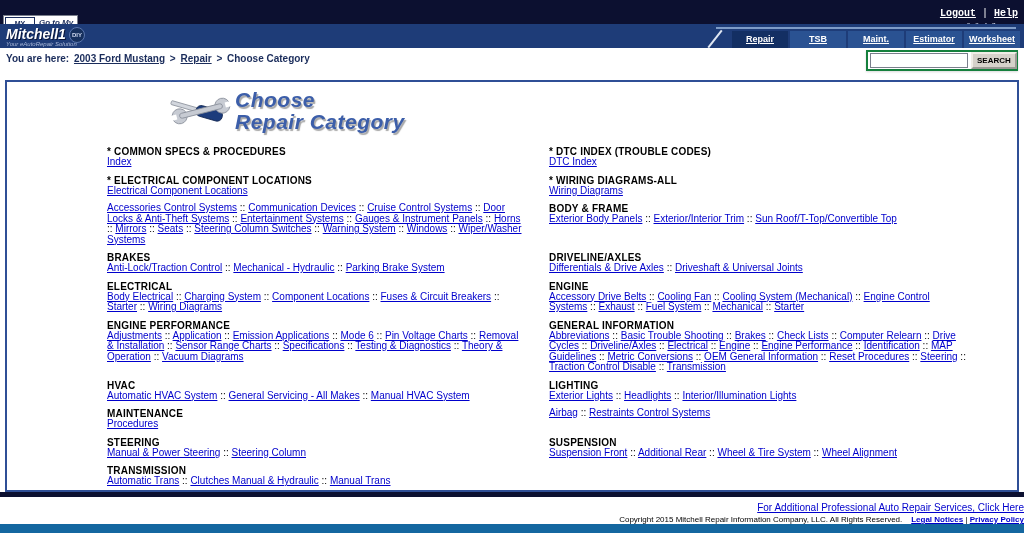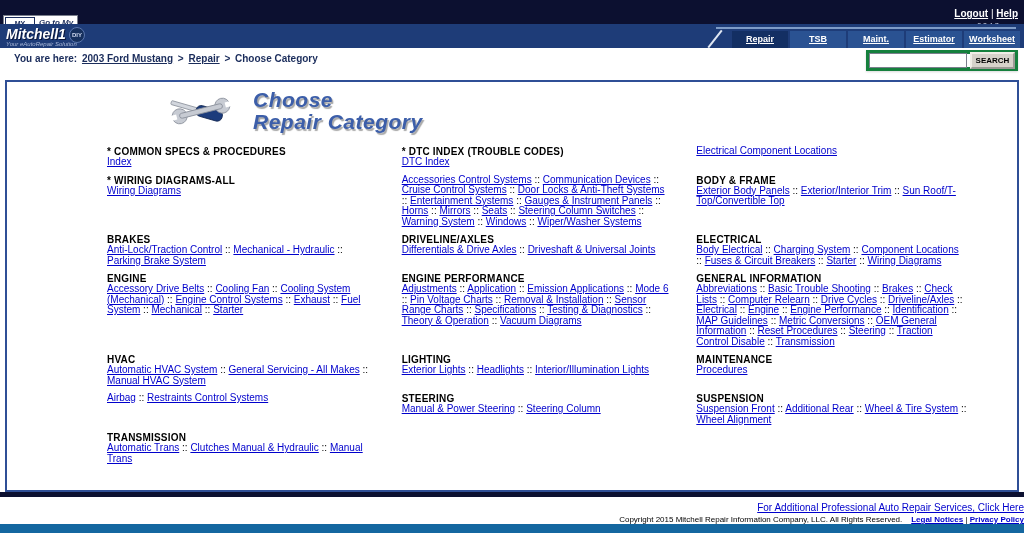--- a/index.html
+++ b/index.html
@@ -9,21 +9,21 @@
 
   
   .topbar { position:absolute; top:0; left:0; width:1024px; height:24px; background:#0c1030; }
   .garage-btn { position:absolute; top:15px; left:3px; height:22px; background:#fff;
                 border:1px solid #7a7f8c; display:flex; align-items:stretch; cursor:pointer; }
   .plate { width:30px; border:1px solid #1a2c5b; margin:1px; display:flex; flex-direction:column; }
   .plate-top { height:5px; background:#1a2c5b; }
   .plate-txt { font-size:7px; font-weight:bold; color:#1a2c5b; text-align:center; line-height:12px; }
   .garage-txt { font-size:8px; font-weight:bold; font-style:italic; color:#1a2c5b;
                 padding:2px 4px 0 3px; line-height:9px; }
-  .session { position:absolute; top:3px; right:6px; text-align:center; }
+  .session { position:absolute; top:3px; right:6px; text-align:center;font-family:Liberation Mono, monospace; }
   .session a { color:#fff; font-size:10px; font-weight:bold; text-decoration:underline; }
   .session .sep { color:#fff; font-size:10px; }
   .version { color:#cfd6ea; font-size:7px; margin-top:1px; }
 
   
   .navbar { position:absolute; top:24px; left:0; width:1024px; height:24px; background:#1e3c78; }
   .logo { position:absolute; left:6px; top:1px; }
   .logo-main { color:#fff; font-size:14px; font-weight:bold; font-style:italic;
                text-shadow:1px 1px 0 #0a1438; letter-spacing:0; }
   .logo-badge { display:inline-block; margin-left:3px; width:16px; height:16px; border-radius:50%;
@@ -35,39 +35,39 @@
                transform:rotate(38deg); }
   .nav-tabs { position:absolute; right:4px; bottom:0; height:17px; display:flex; }
   .nav-tabs a.tab { display:block; width:56px; margin-left:2px; background:#2a5292; color:#fff;
                     font-size:9px; font-weight:bold; text-align:center; line-height:17px;
                     text-decoration:underline; }
   .nav-tabs a.tab.active { background:#132f63; }
   .substrip { position:absolute; top:48px; right:0; width:296px; height:4px; background:#16305e; }
 
   
   .crumbbar { position:absolute; top:48px; left:0; width:1024px; height:26px; background:#fff; }
-  .crumb { position:absolute; left:14px; top:5px; font-size:10px; color:#1a2c5b; }
+  .crumb { position:absolute; left:6px; top:5px; font-size:10px; color:#1a2c5b; }
   .crumb .prefix { font-weight:bold; }
   .crumb a { color:#1a2c5b; font-weight:bold; text-decoration:underline; margin:0 2px; }
   .crumb .bc-sep { font-weight:bold; }
   .crumb .bc-current { font-weight:bold; margin-left:2px; }
   .search-panel { position:absolute; top:2px; right:6px; width:152px; height:21px; background:#fff;
-                  border:4px solid #15803d; display:flex; align-items:center; justify-content:center;
+                  border:2px solid #15803d; display:flex; align-items:center; justify-content:flex-start;
                   padding:0 2px; box-shadow:0 1px 2px rgba(0,0,0,.15); }
   .search-input { width:98px; height:15px; border:1px solid #7a7f8c; font-size:10px; padding:0 2px; }
   .search-btn { margin-left:3px; height:17px; font-size:8px; font-weight:bold; color:#000;
                 background:#d6d2ca; border:2px outset #f0ede6; padding:0 4px; cursor:pointer; }
 
   
   .content { position:absolute; top:80px; left:5px; width:1014px; height:412px; background:#fff;
              border:2px solid #2f4f96; overflow:hidden; }
-  .banner { display:flex; align-items:center; gap:18px; margin:6px 0 0 160px; height:46px; }
+  .banner { display:flex; align-items:center; gap:0; margin:6px 0 0 160px; height:46px; }
   .banner-title { font-size:21px; line-height:22px; font-weight:bold; font-style:italic;
                   color:#3c5ea9; text-shadow:1.5px 1.5px 1px #a8a8a8; letter-spacing:.5px; }
-  .category-grid { display:grid; grid-template-columns:1fr 1fr 1fr; column-gap:24px;
+  .category-grid { display:grid; grid-template-columns:1fr 1fr; column-gap:24px;
                    margin:12px 50px 0 100px; }
   .cat-cell { margin-bottom:7px; }
   .cat-heading { font-size:10px; line-height:11px; font-weight:bold; color:#000; letter-spacing:.2px; }
   .cat-links { font-size:10px; line-height:10.5px; color:#000; }
   .cat-links a { color:#0000cc; text-decoration:underline; }
 
   
   .footbar-navy { position:absolute; top:492px; left:0; width:1024px; height:5px; background:#0c1030; }
   .footer { position:absolute; top:497px; left:0; width:1024px; height:27px; background:#fff;
             text-align:right; }
@@ -151,20 +151,21 @@
   <div class="category-grid">
       <div class="cat-cell">
         <div class="cat-heading">* COMMON SPECS &amp; PROCEDURES</div>
         <div class="cat-links"><a class="cat-link" href="#">Index</a></div>
       </div>
       <div class="cat-cell">
         <div class="cat-heading">* DTC INDEX (TROUBLE CODES)</div>
         <div class="cat-links"><a class="cat-link" href="#">DTC Index</a></div>
       </div>
       <div class="cat-cell">
+        <div class="cat-heading">* ELECTRICAL COMPONENT LOCATIONS</div>
         <div class="cat-links"><a class="cat-link" href="#">Electrical Component Locations</a></div>
       </div>
       <div class="cat-cell">
         <div class="cat-heading">* WIRING DIAGRAMS-ALL</div>
         <div class="cat-links"><a class="cat-link" href="#">Wiring Diagrams</a></div>
       </div>
       <div class="cat-cell">
         <div class="cat-links"><a class="cat-link" href="#">Accessories Control Systems</a><span class="sep"> :: </span><a class="cat-link" href="#">Communication Devices</a><span class="sep"> :: </span><a class="cat-link" href="#">Cruise Control Systems</a><span class="sep"> :: </span><a class="cat-link" href="#">Door Locks &amp; Anti-Theft Systems</a><span class="sep"> :: </span><a class="cat-link" href="#">Entertainment Systems</a><span class="sep"> :: </span><a class="cat-link" href="#">Gauges &amp; Instrument Panels</a><span class="sep"> :: </span><a class="cat-link" href="#">Horns</a><span class="sep"> :: </span><a class="cat-link" href="#">Mirrors</a><span class="sep"> :: </span><a class="cat-link" href="#">Seats</a><span class="sep"> :: </span><a class="cat-link" href="#">Steering Column Switches</a><span class="sep"> :: </span><a class="cat-link" href="#">Warning System</a><span class="sep"> :: </span><a class="cat-link" href="#">Windows</a><span class="sep"> :: </span><a class="cat-link" href="#">Wiper/Washer Systems</a></div>
       </div>
       <div class="cat-cell">

